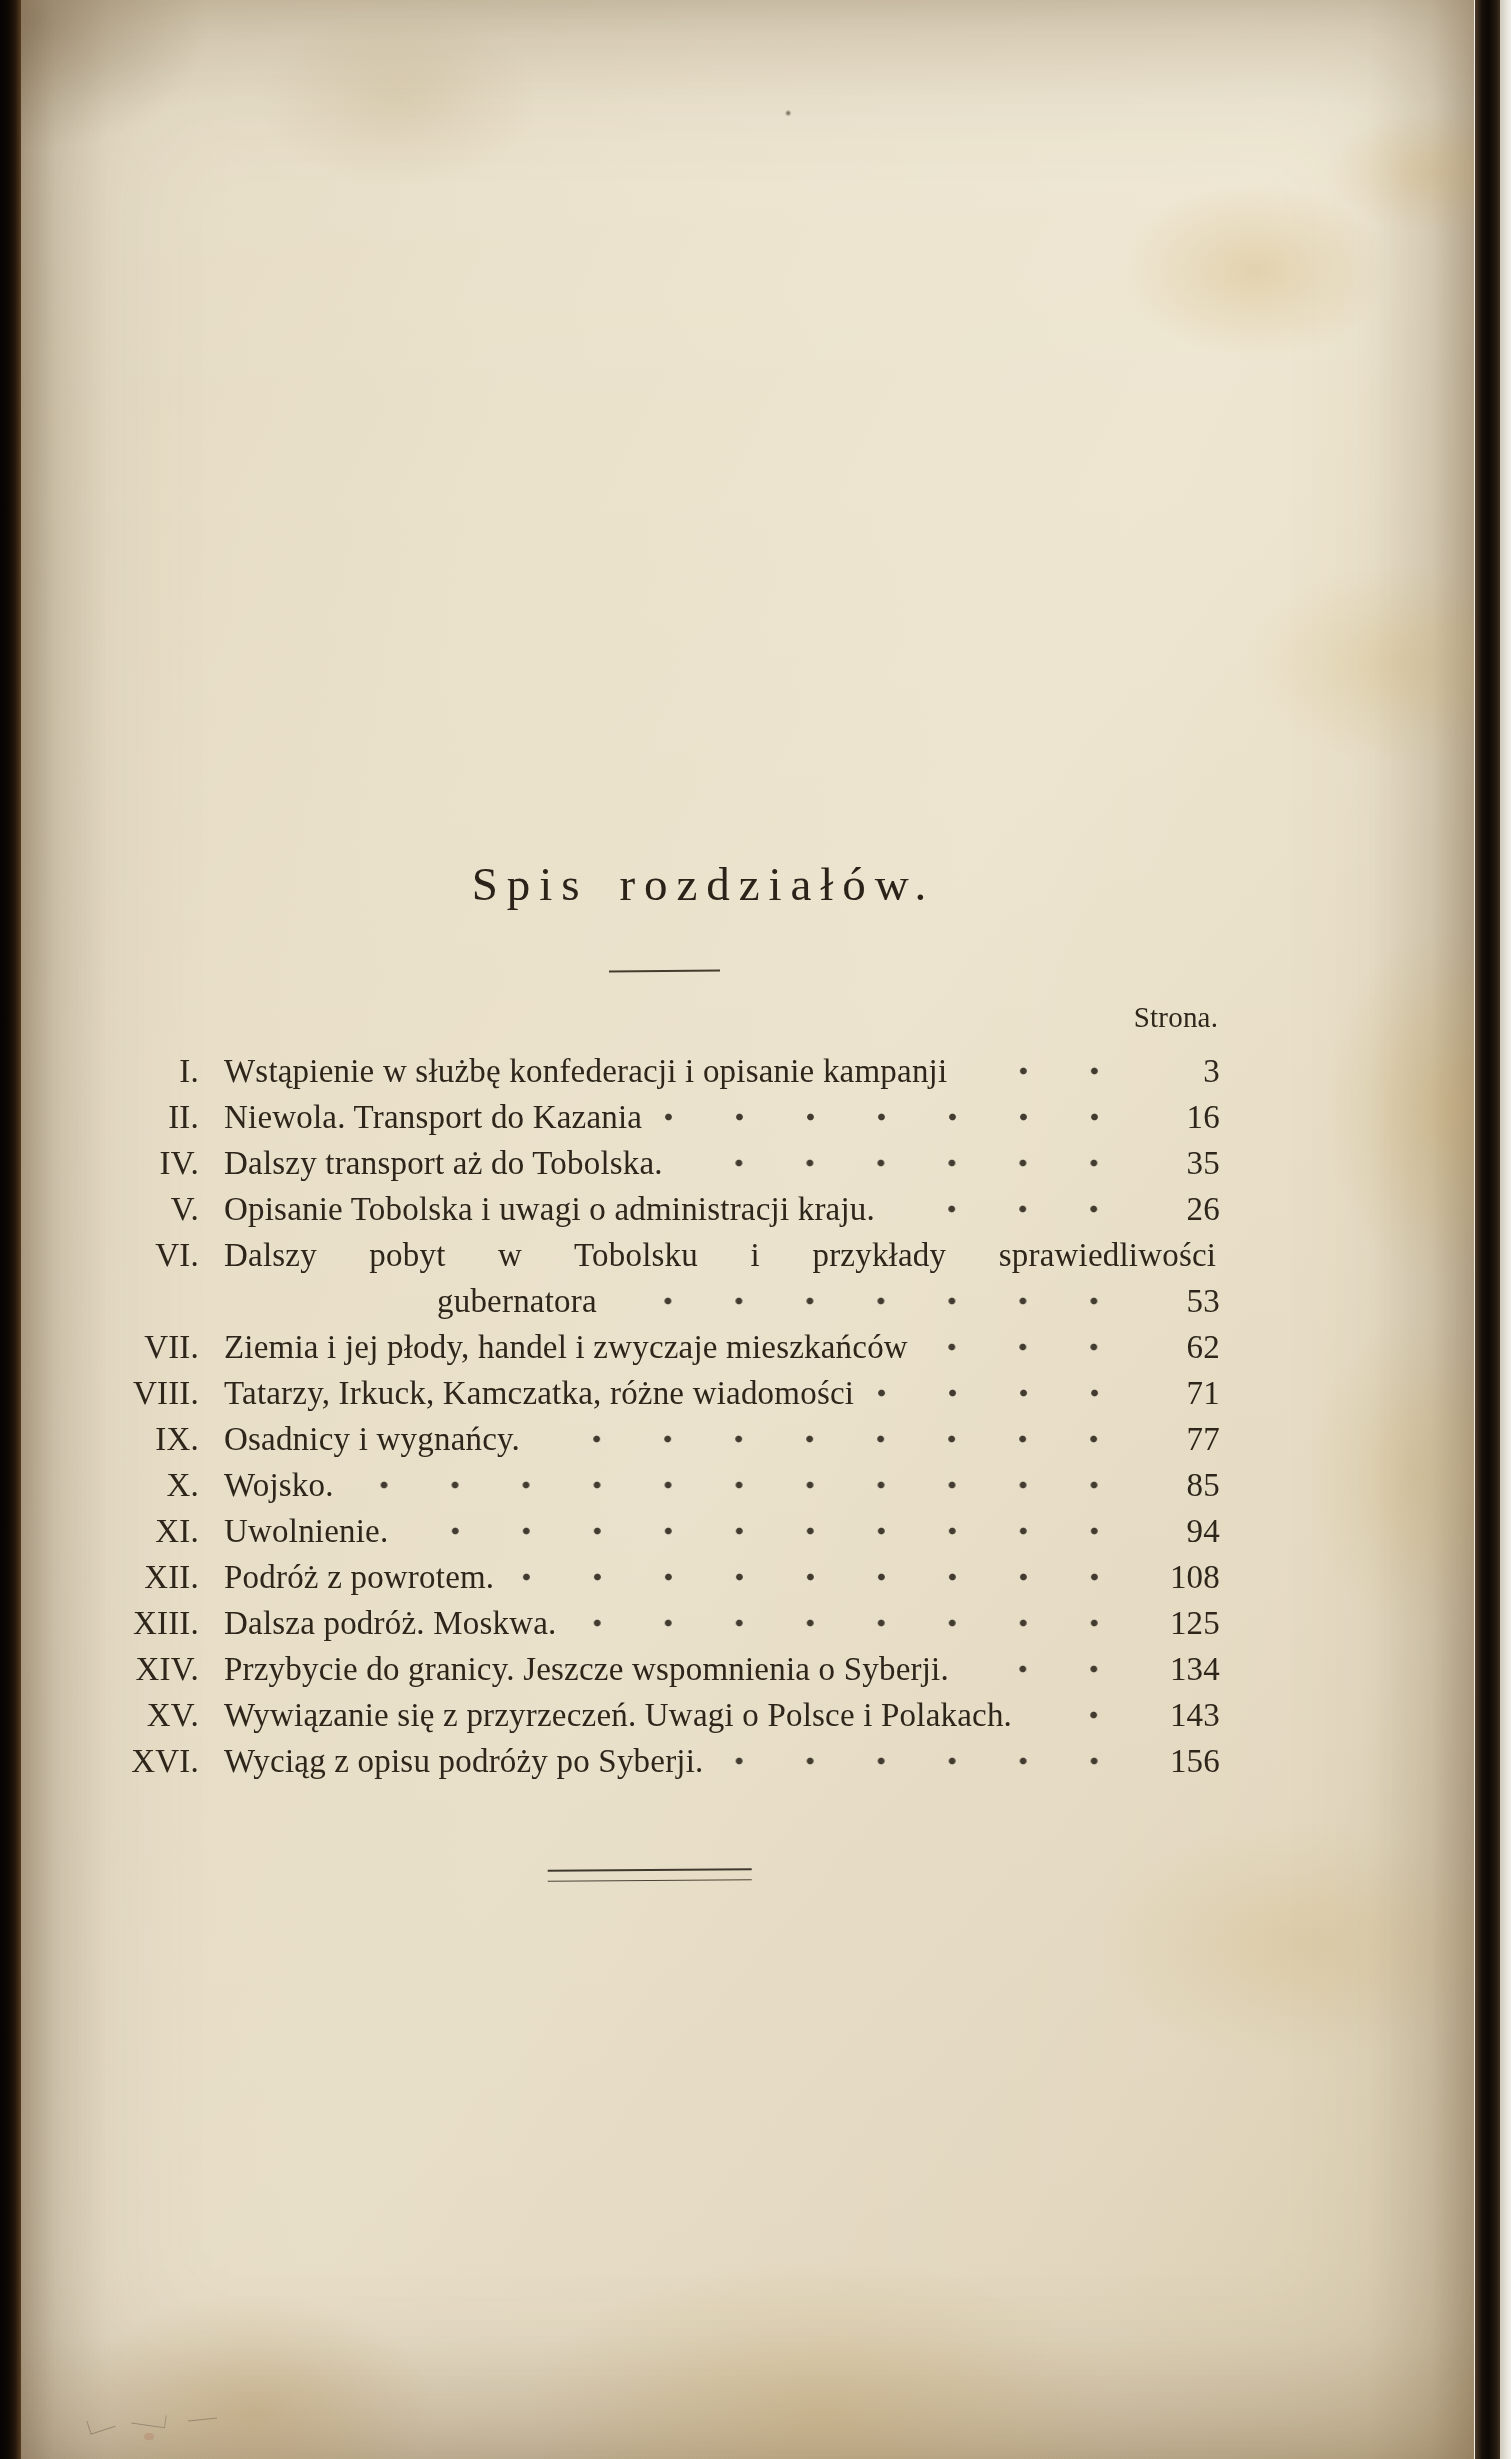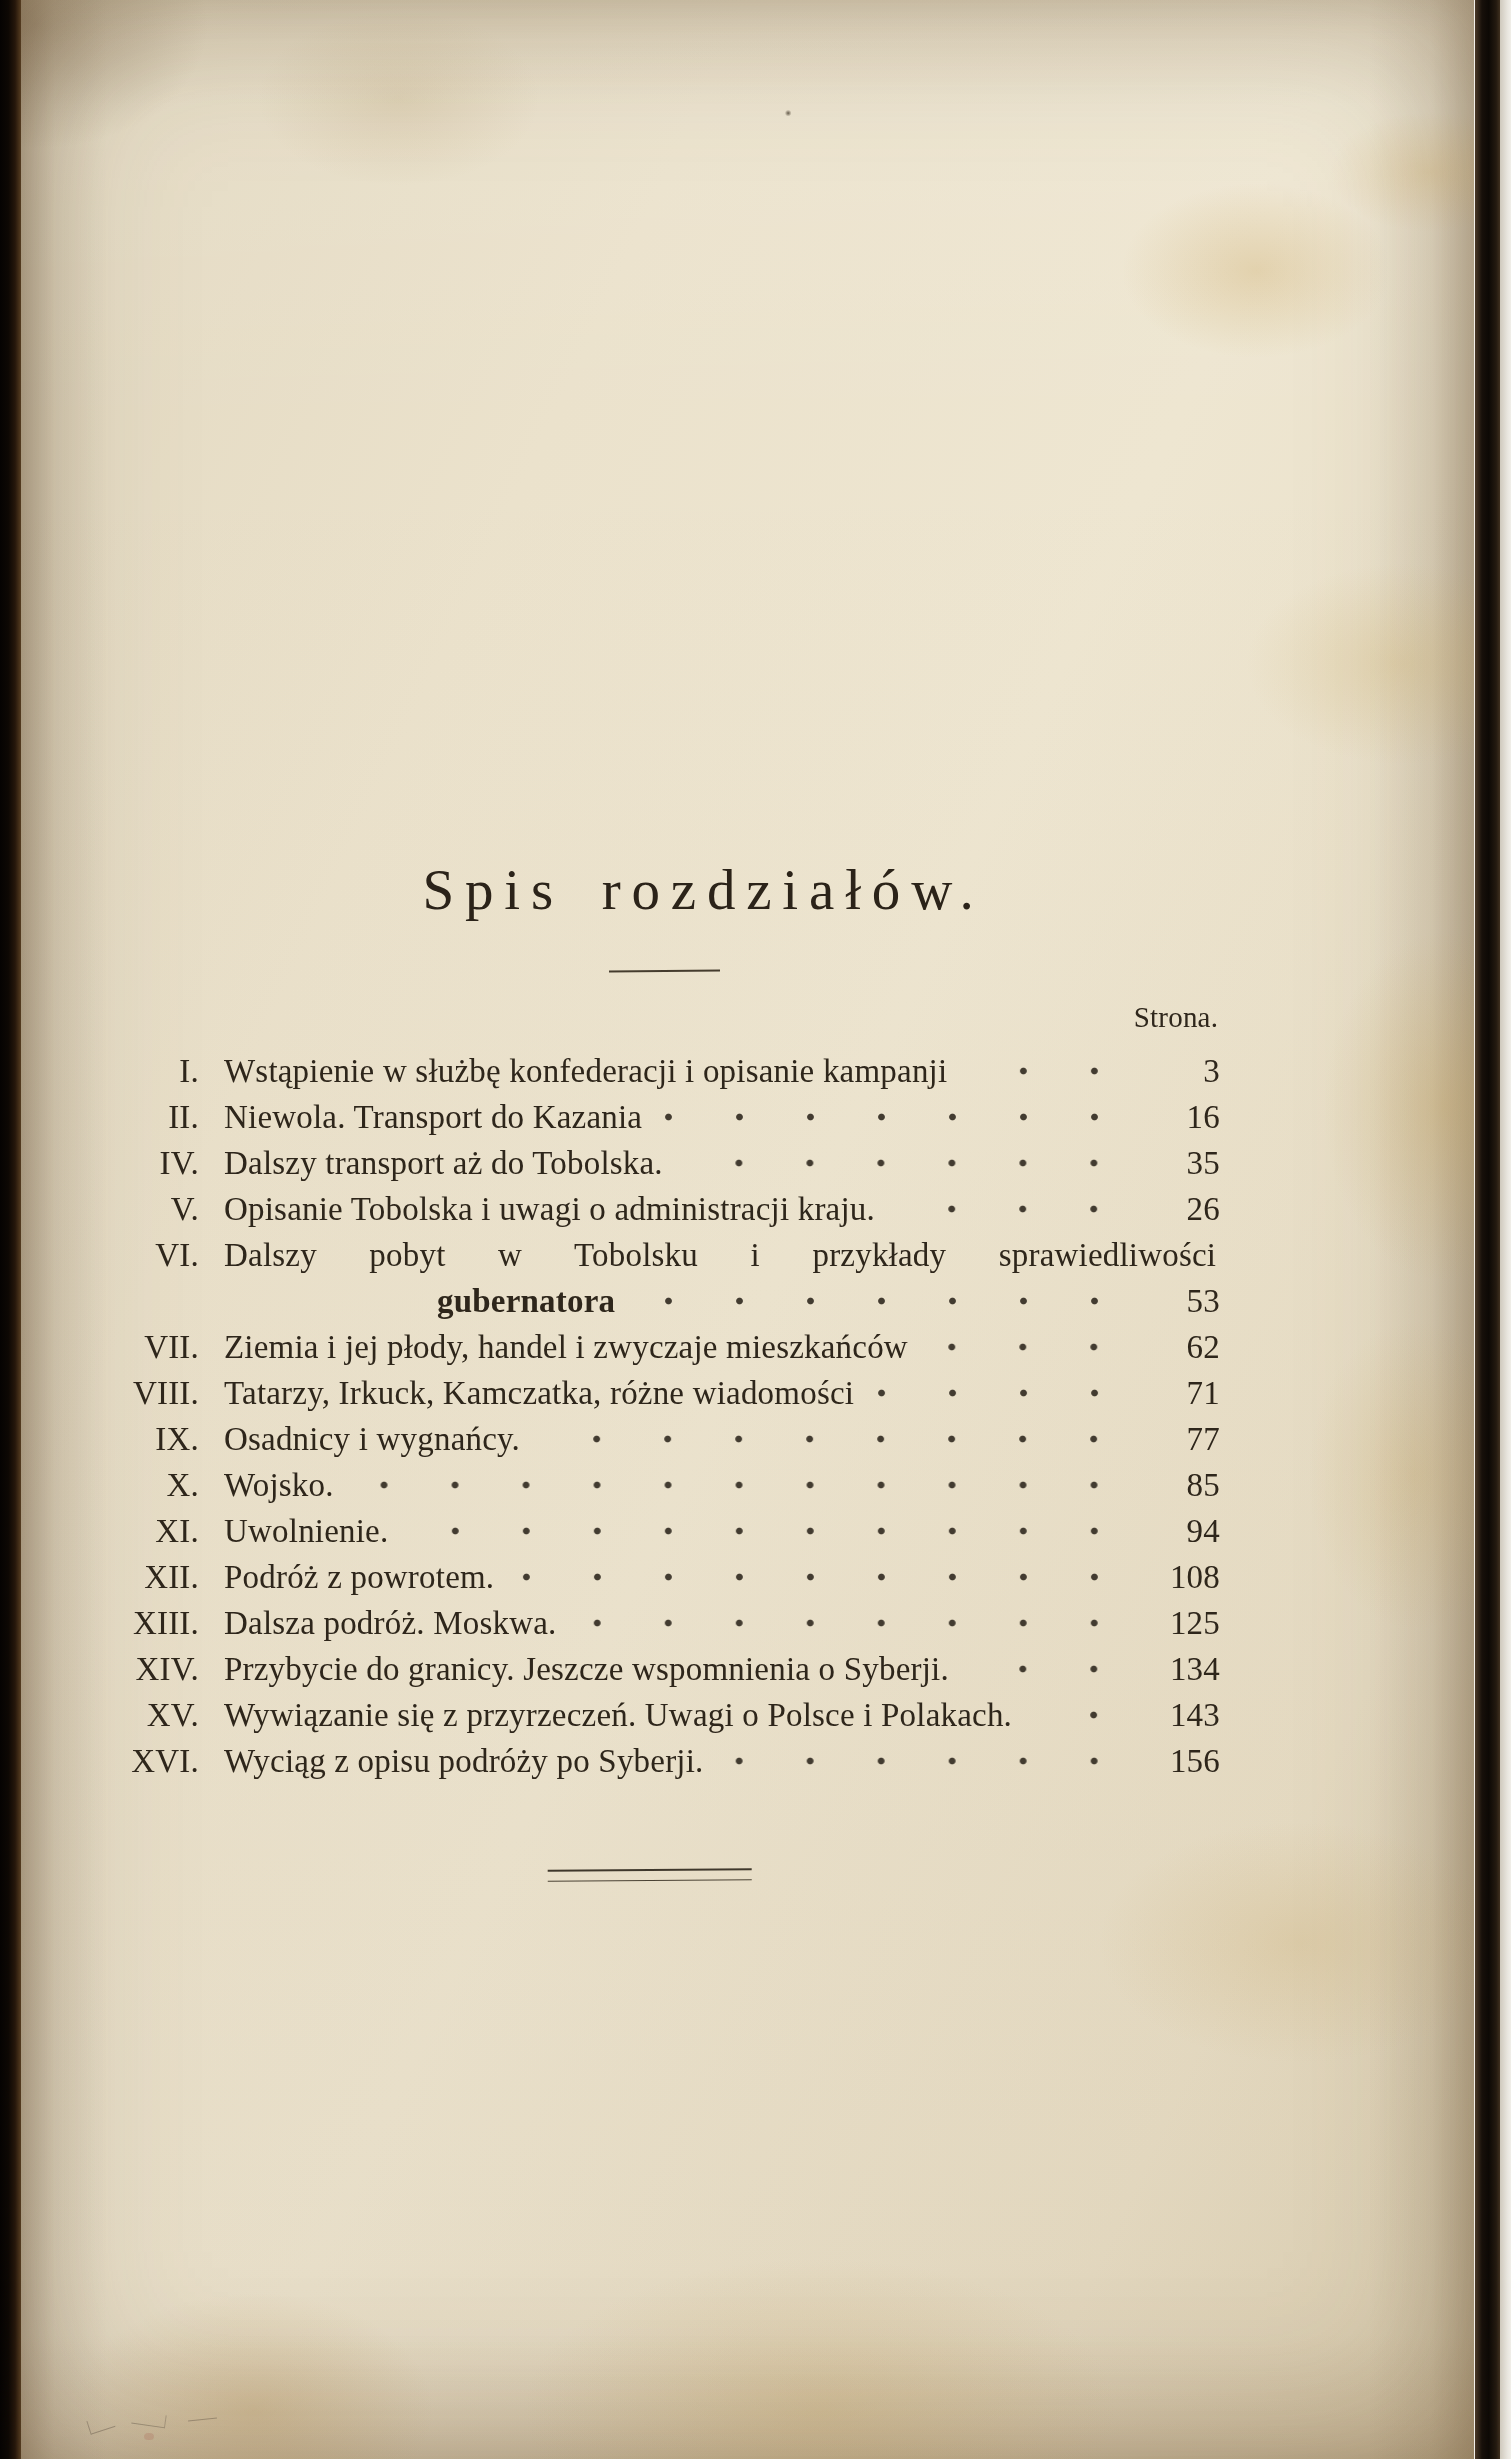--- a/index.html
+++ b/index.html
@@ -67,21 +67,21 @@
   }
 
   
   .title {
     position: absolute;
     top: 857px;
     left: 113px;
     width: 1107px;
     text-align: center;
     transform: translateX(37px);
-    font-size: 57px;
+    font-size: 47px;
     letter-spacing: 0.19em;
     word-spacing: 0.22em;
     color: #2b2319;
   }
   .title-divider {
     position: absolute;
     top: 970px;
     left: 609px;
     width: 111px;
     height: 0;
@@ -123,21 +123,20 @@
   }
   .txt.grow-justify {
     flex: 1 1 auto;
     white-space: normal;
     text-align: justify;
     text-align-last: justify;
     padding-right: 3.8px;
   }
   .txt.cont {
     padding-left: 324px;
-    font-weight: bold;
   }
   .leader {
     flex: 1 1 9.6px;
     align-self: stretch;
     margin: 0 9.6px 0 15.4px;
     background-image: radial-gradient(circle, rgba(52,45,35,.92) 2.9px, rgba(52,45,35,0) 3.8px);
     background-size: 71px 46px;
     background-repeat: repeat-x;
     background-position: right 3.8px top 69%;
   }

